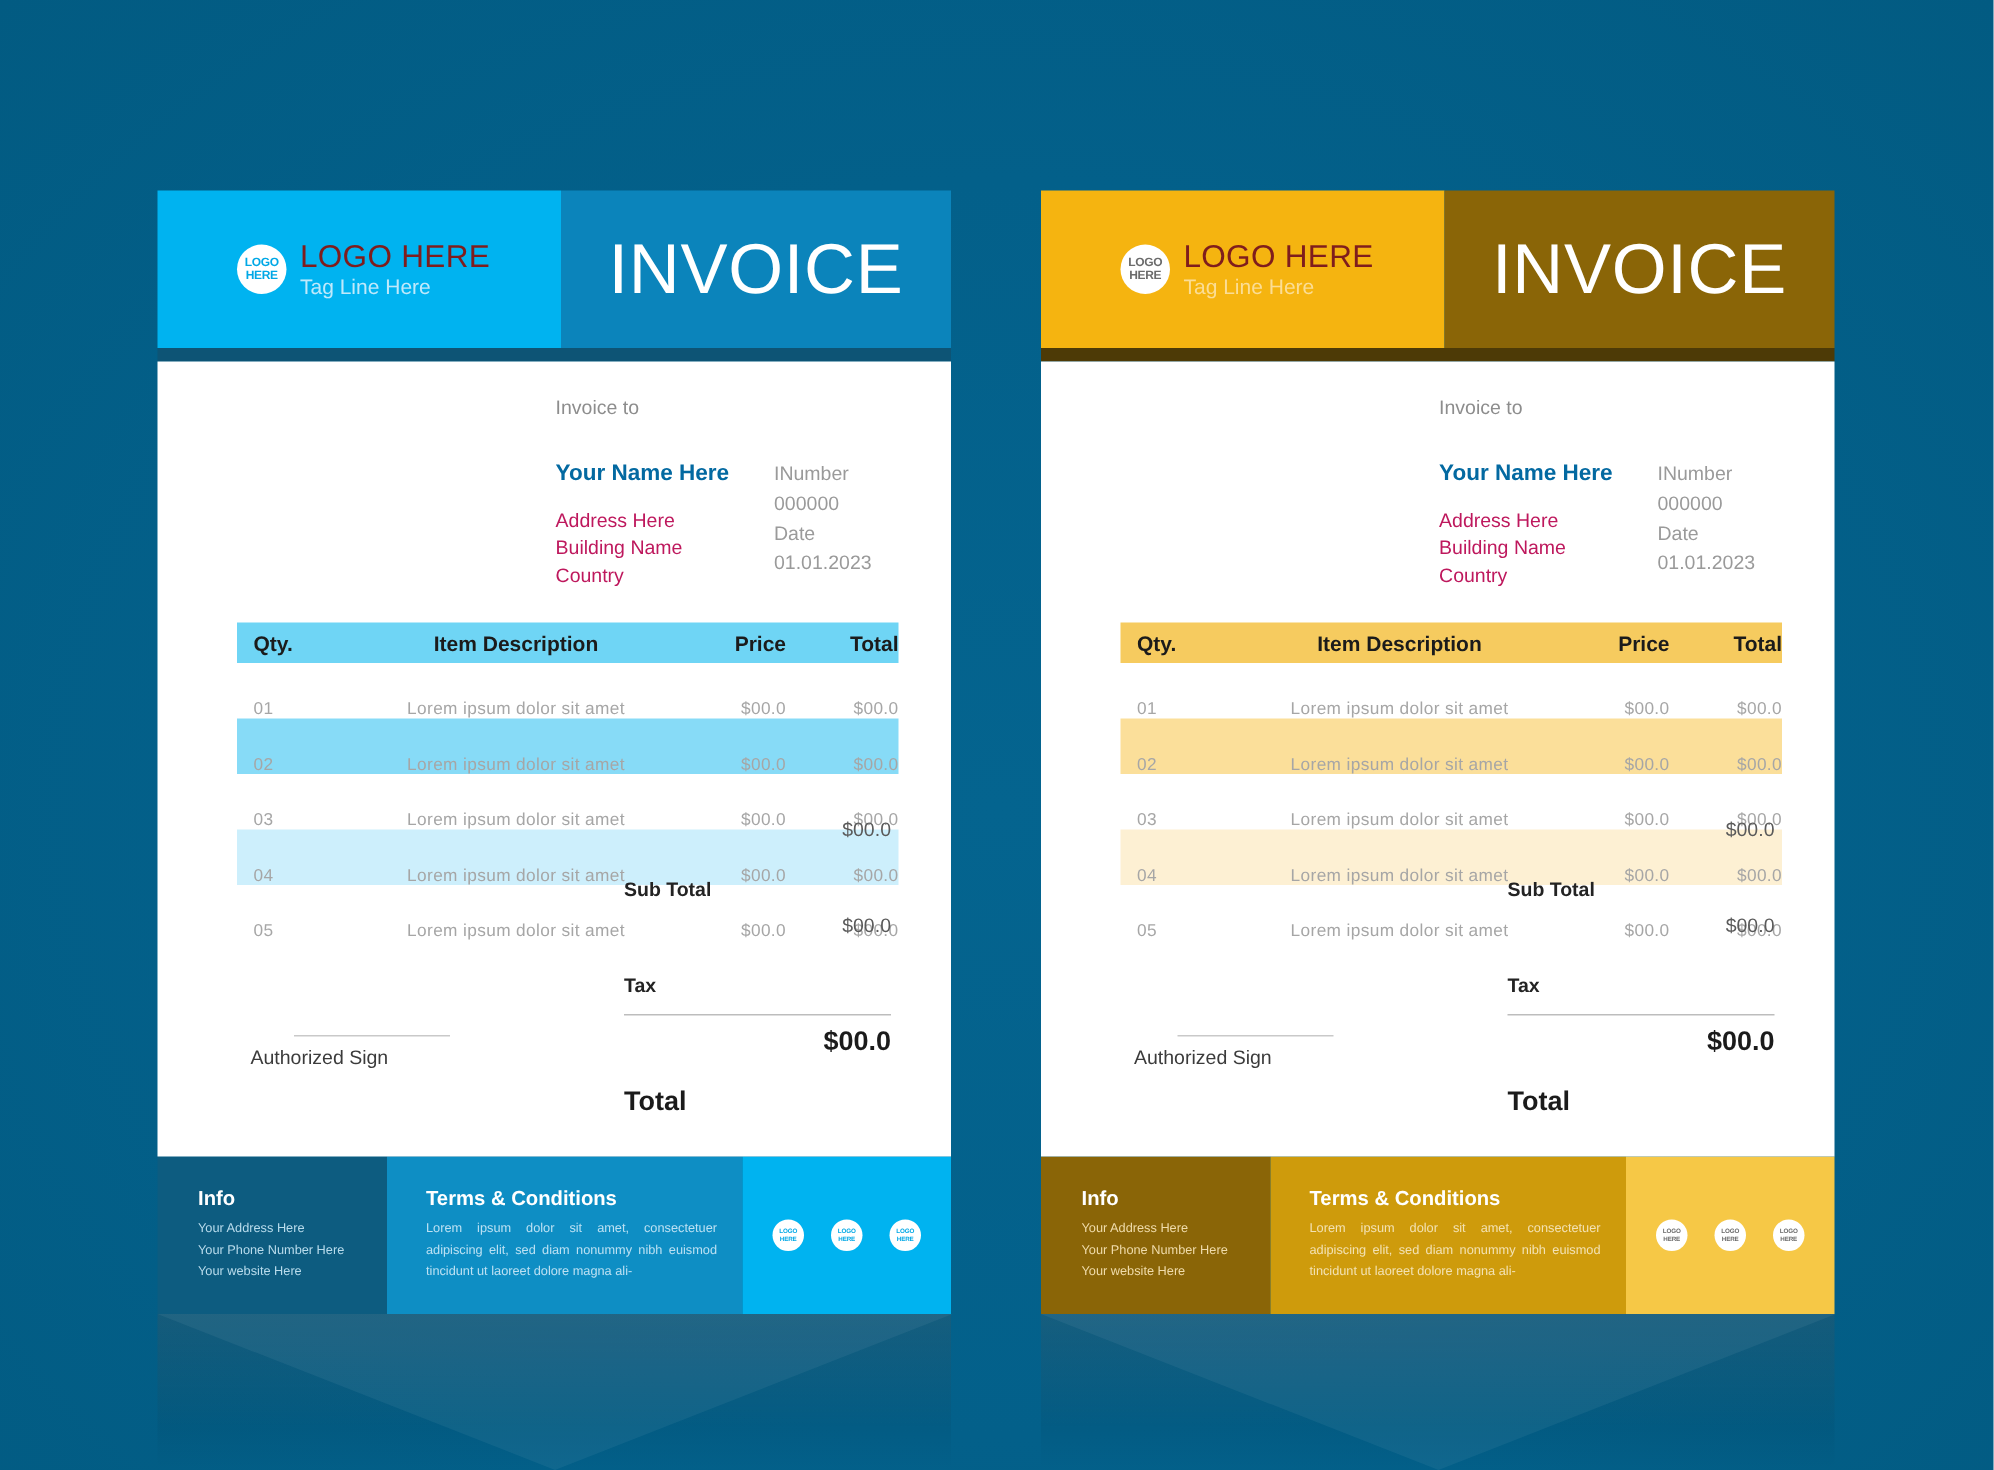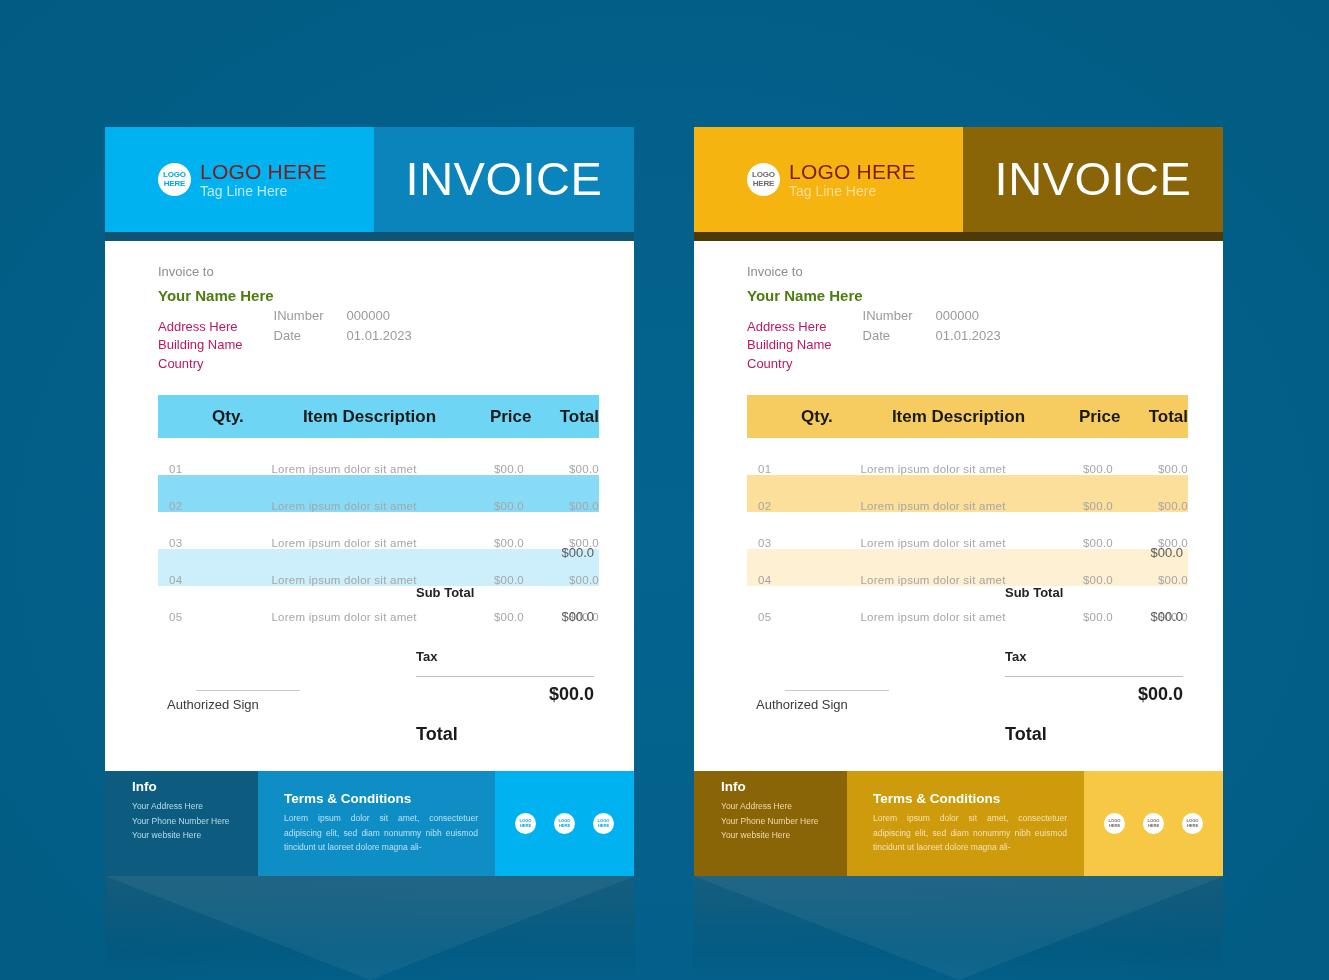--- a/index.html
+++ b/index.html
@@ -134,65 +134,65 @@
   
   .inv-body {
     background: #ffffff;
     height: 530px;
     position: relative;
     padding: 23px 40px 0 53px;
   }
 
   .billto-row {
     display: flex;
-    justify-content: flex-start;
+    justify-content: flex-end;
     align-items: flex-start;
+    gap: 30px;
   }
   .billto { padding-top: 0; }
   .billto-label {
     font-size: 13px;
     color: #8d8d8d;
   }
   .billto-name {
     font-size: 15px;
     font-weight: bold;
-    color: #4d7c0f;
-    margin-top: 8px;
+    color: #0369a1;
+    margin-top: 28px;
   }
   .billto-lines {
     margin-top: 14px;
     font-size: 13px;
     color: #be185d;
     line-height: 1.42;
   }
 
   .meta {
     margin-top: 42px;
     margin-right: 5px;
     font-size: 13px;
     color: #9a9a9a;
     line-height: 1.52;
   }
-  .meta-row { display: flex; }
+  .meta-row { display: flex; flex-direction: column; }
   .meta-key { width: 73px; }
   .meta-val { color: #9a9a9a; }
 
   
   .tbl {
     margin-top: 22px;
     width: 441px;
   }
   .tbl-head {
     display: flex;
     align-items: center;
-    height: 43px;
-    font-size: 17px;
+    height: 27px;
+    font-size: 14px;
     font-weight: bold;
     color: #1b1b1b;
-    padding-left: 43px;
   }
   .blue .tbl-head { background: #6fd5f5; }
   .gold .tbl-head { background: #f6cb5f; }
 
   .tbl-row {
     display: flex;
     align-items: flex-end;
     height: 37px;
     font-size: 11.5px;
     color: #a6a6a6;
@@ -257,21 +257,21 @@
   .tot-row.grand .tot-val { font-weight: bold; color: #1b1b1b; }
 
   
   .inv-footer {
     display: flex;
     height: 105px;
     width: 100%;
   }
   .ft-info {
     width: 153px;
-    padding: 8px 0 0 27px;
+    padding: 20px 0 0 27px;
   }
   .ft-terms {
     width: 237px;
     padding: 20px 17px 0 26px;
   }
   .ft-logos {
     flex: 1;
     display: flex;
     align-items: center;
     justify-content: center;

